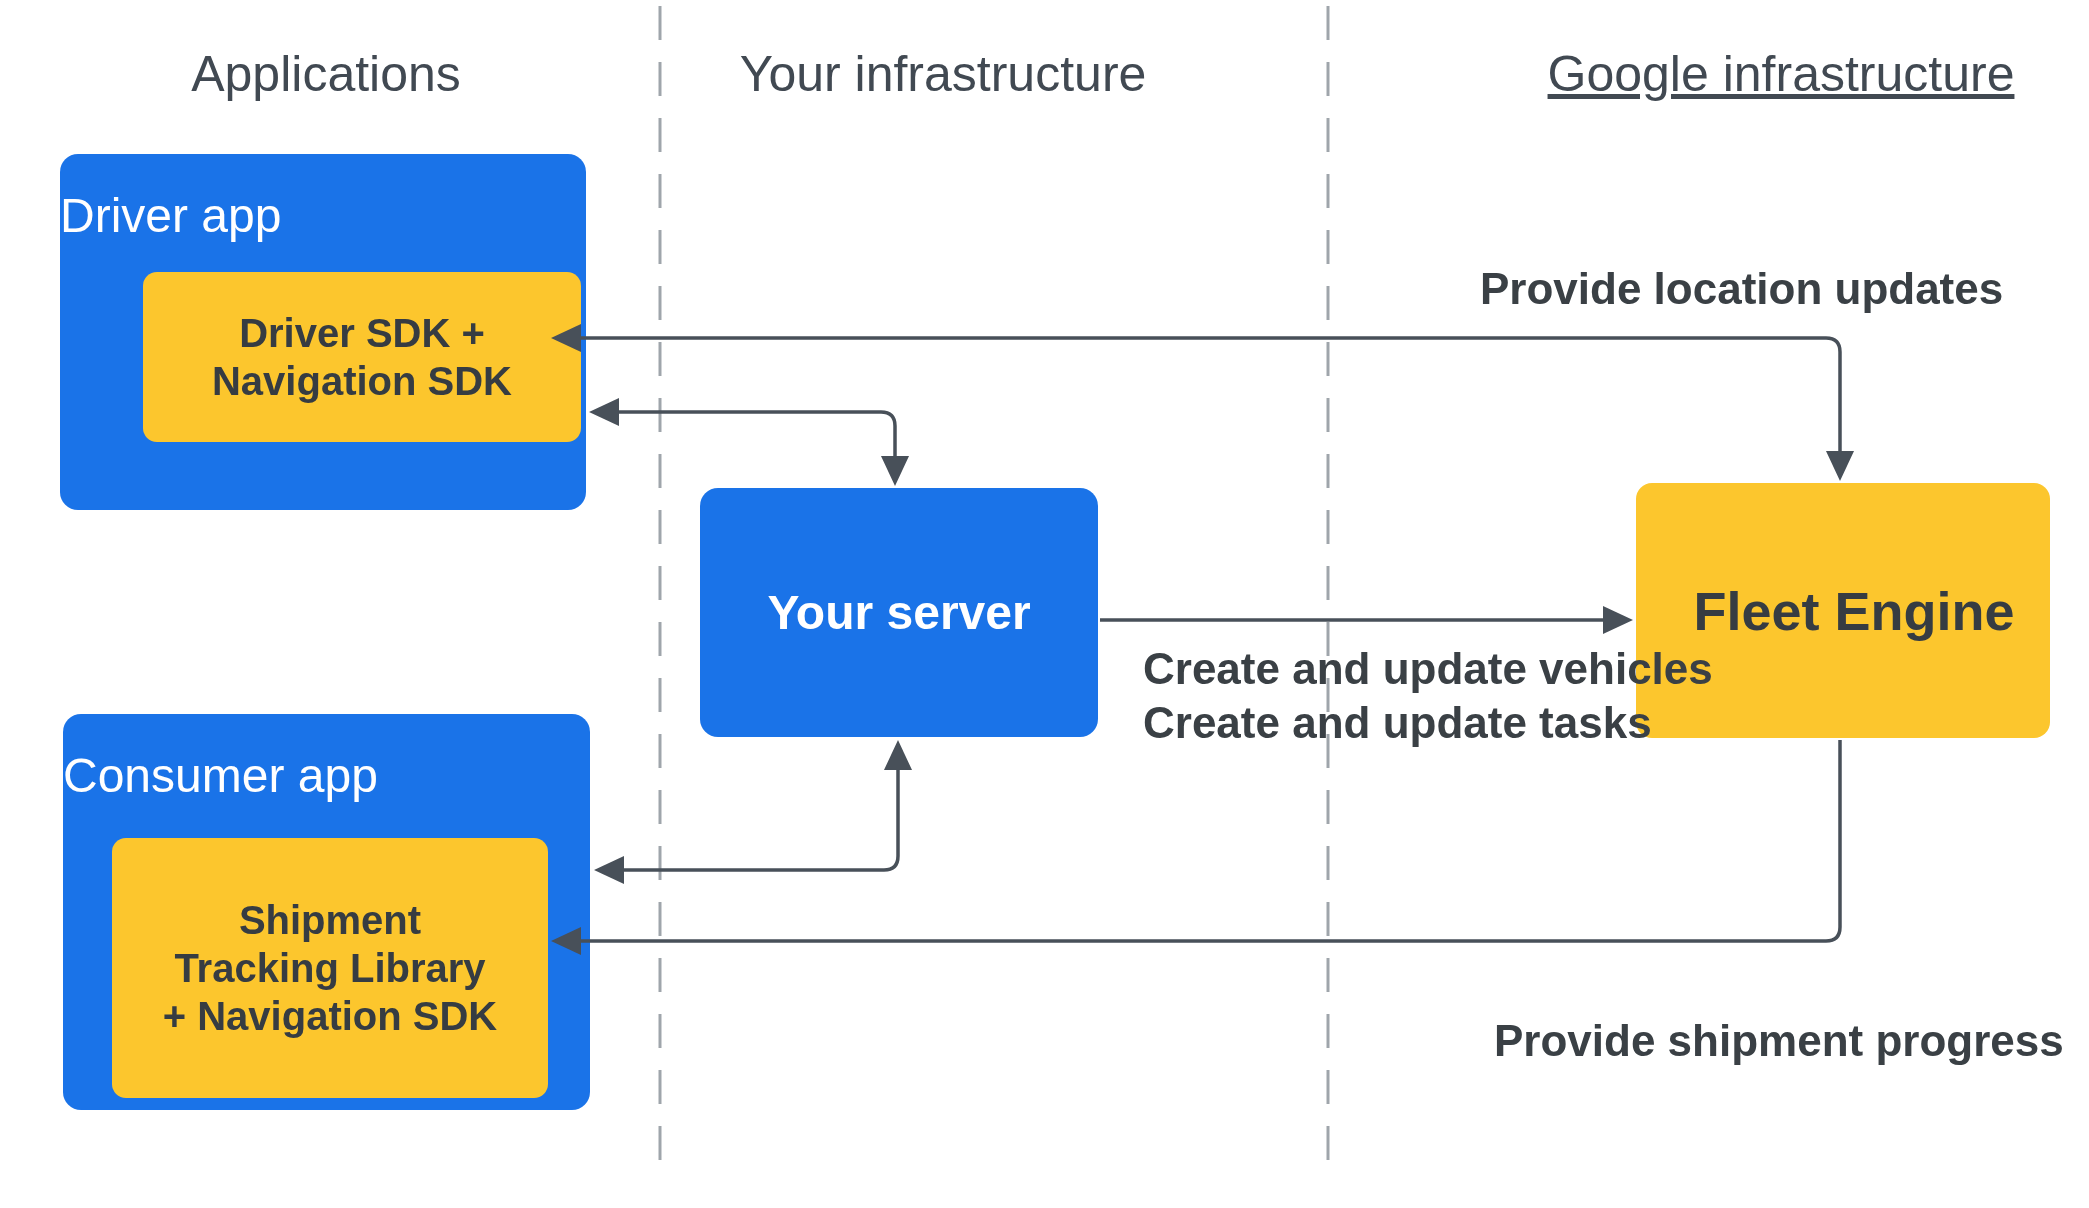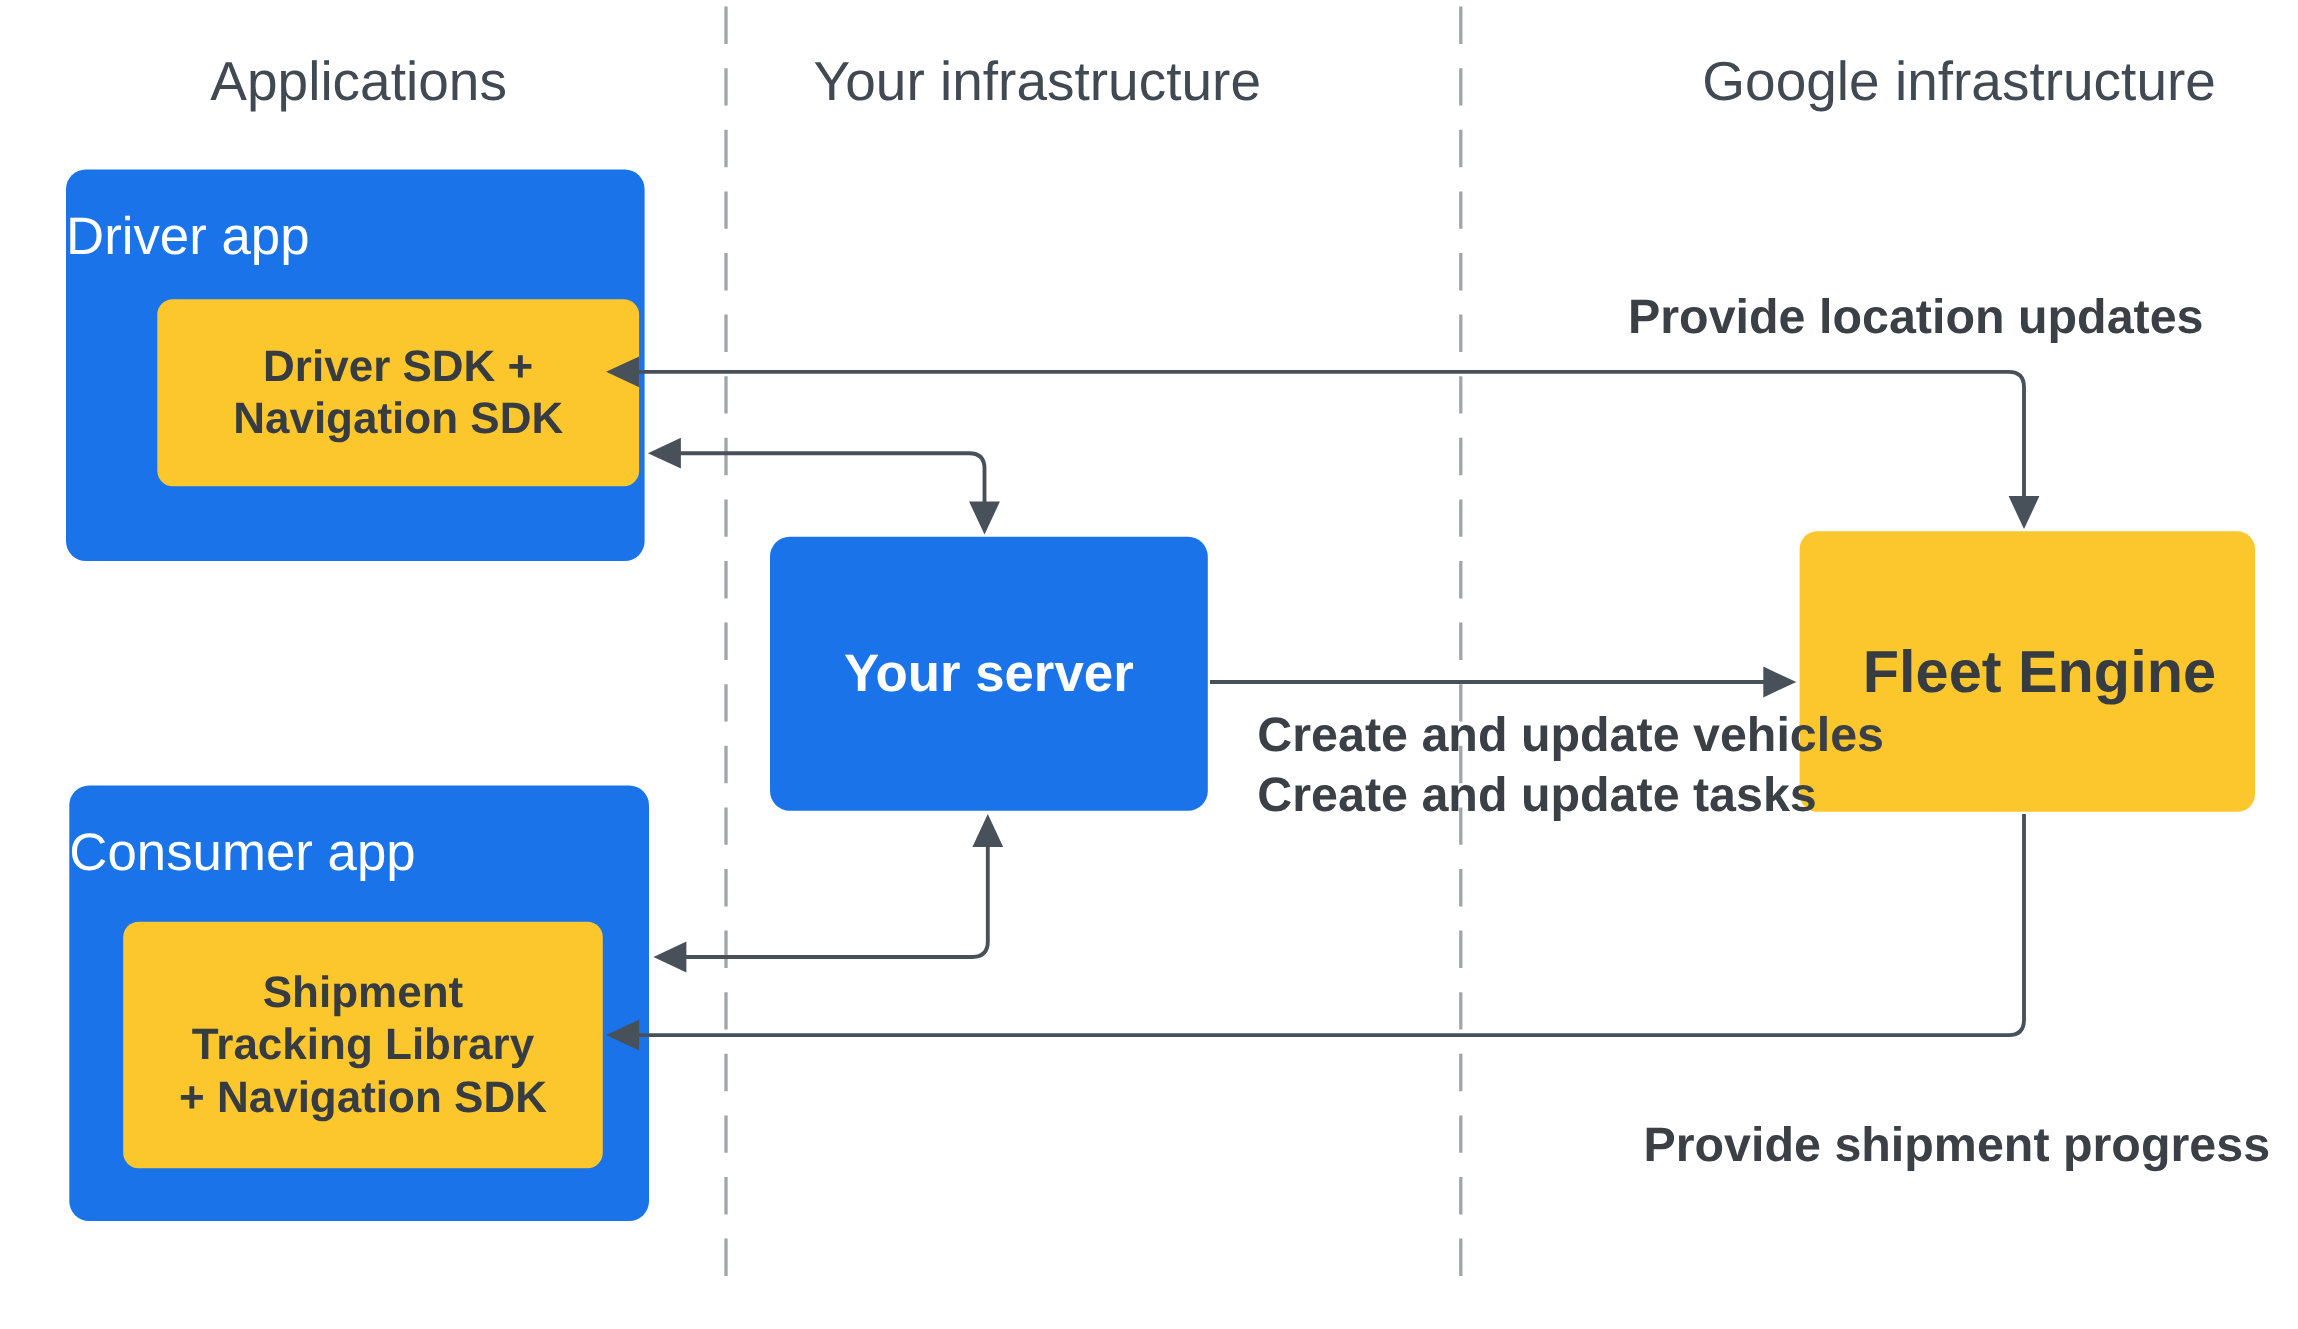--- a/index.html
+++ b/index.html
@@ -46,42 +46,42 @@
   .edge-label.centered{text-align:center;}
   .edge-lines span{display:block;line-height:54px;}
 </style>
 </head>
 <body>
 
 <div class="canvas">
 
   <div class="col-header" style="left:326px;top:74px;">Applications</div>
   <div class="col-header" style="left:943px;top:74px;">Your infrastructure</div>
-  <div class="col-header" style="left:1781px;top:74px;">Google infrastructure</div>
+  <div class="col-header" style="left:1781px;top:74px;text-decoration:underline;">Google infrastructure</div>
 
   <div class="box blue-box" style="left:60px;top:154px;width:526px;height:356px;">
     <span class="app-title">Driver app</span>
   </div>
   <div class="box yellow-box" style="left:108px;top:272px;width:438px;height:170px;margin-left:35px;">
     <span class="sdk-line">Driver SDK +</span>
     <span class="sdk-line">Navigation SDK</span>
   </div>
 
   <div class="box blue-box" style="left:700px;top:488px;width:398px;height:249px;">
     <span class="server-title">Your server</span>
   </div>
 
   <div class="box yellow-box" style="left:1636px;top:483px;width:414px;height:255px;border-radius:16px;">
     <span class="engine-title">Fleet Engine</span>
   </div>
 
   <div class="box blue-box" style="left:63px;top:714px;width:527px;height:396px;">
     <span class="app-title">Consumer app</span>
   </div>
-  <div class="box yellow-box" style="left:112px;top:838px;width:436px;height:224px;">
+  <div class="box yellow-box" style="left:112px;top:838px;width:436px;height:260px;">
     <span class="sdk-line">Shipment</span>
     <span class="sdk-line">Tracking Library</span>
     <span class="sdk-line">+ Navigation SDK</span>
   </div>
 
   <svg class="overlay" width="2089" height="1208" viewBox="0 0 2089 1208">
 
     <path class="divider" d="M 660 6 V 1164"></path>
     <path class="divider" d="M 1328 6 V 1164"></path>
 

